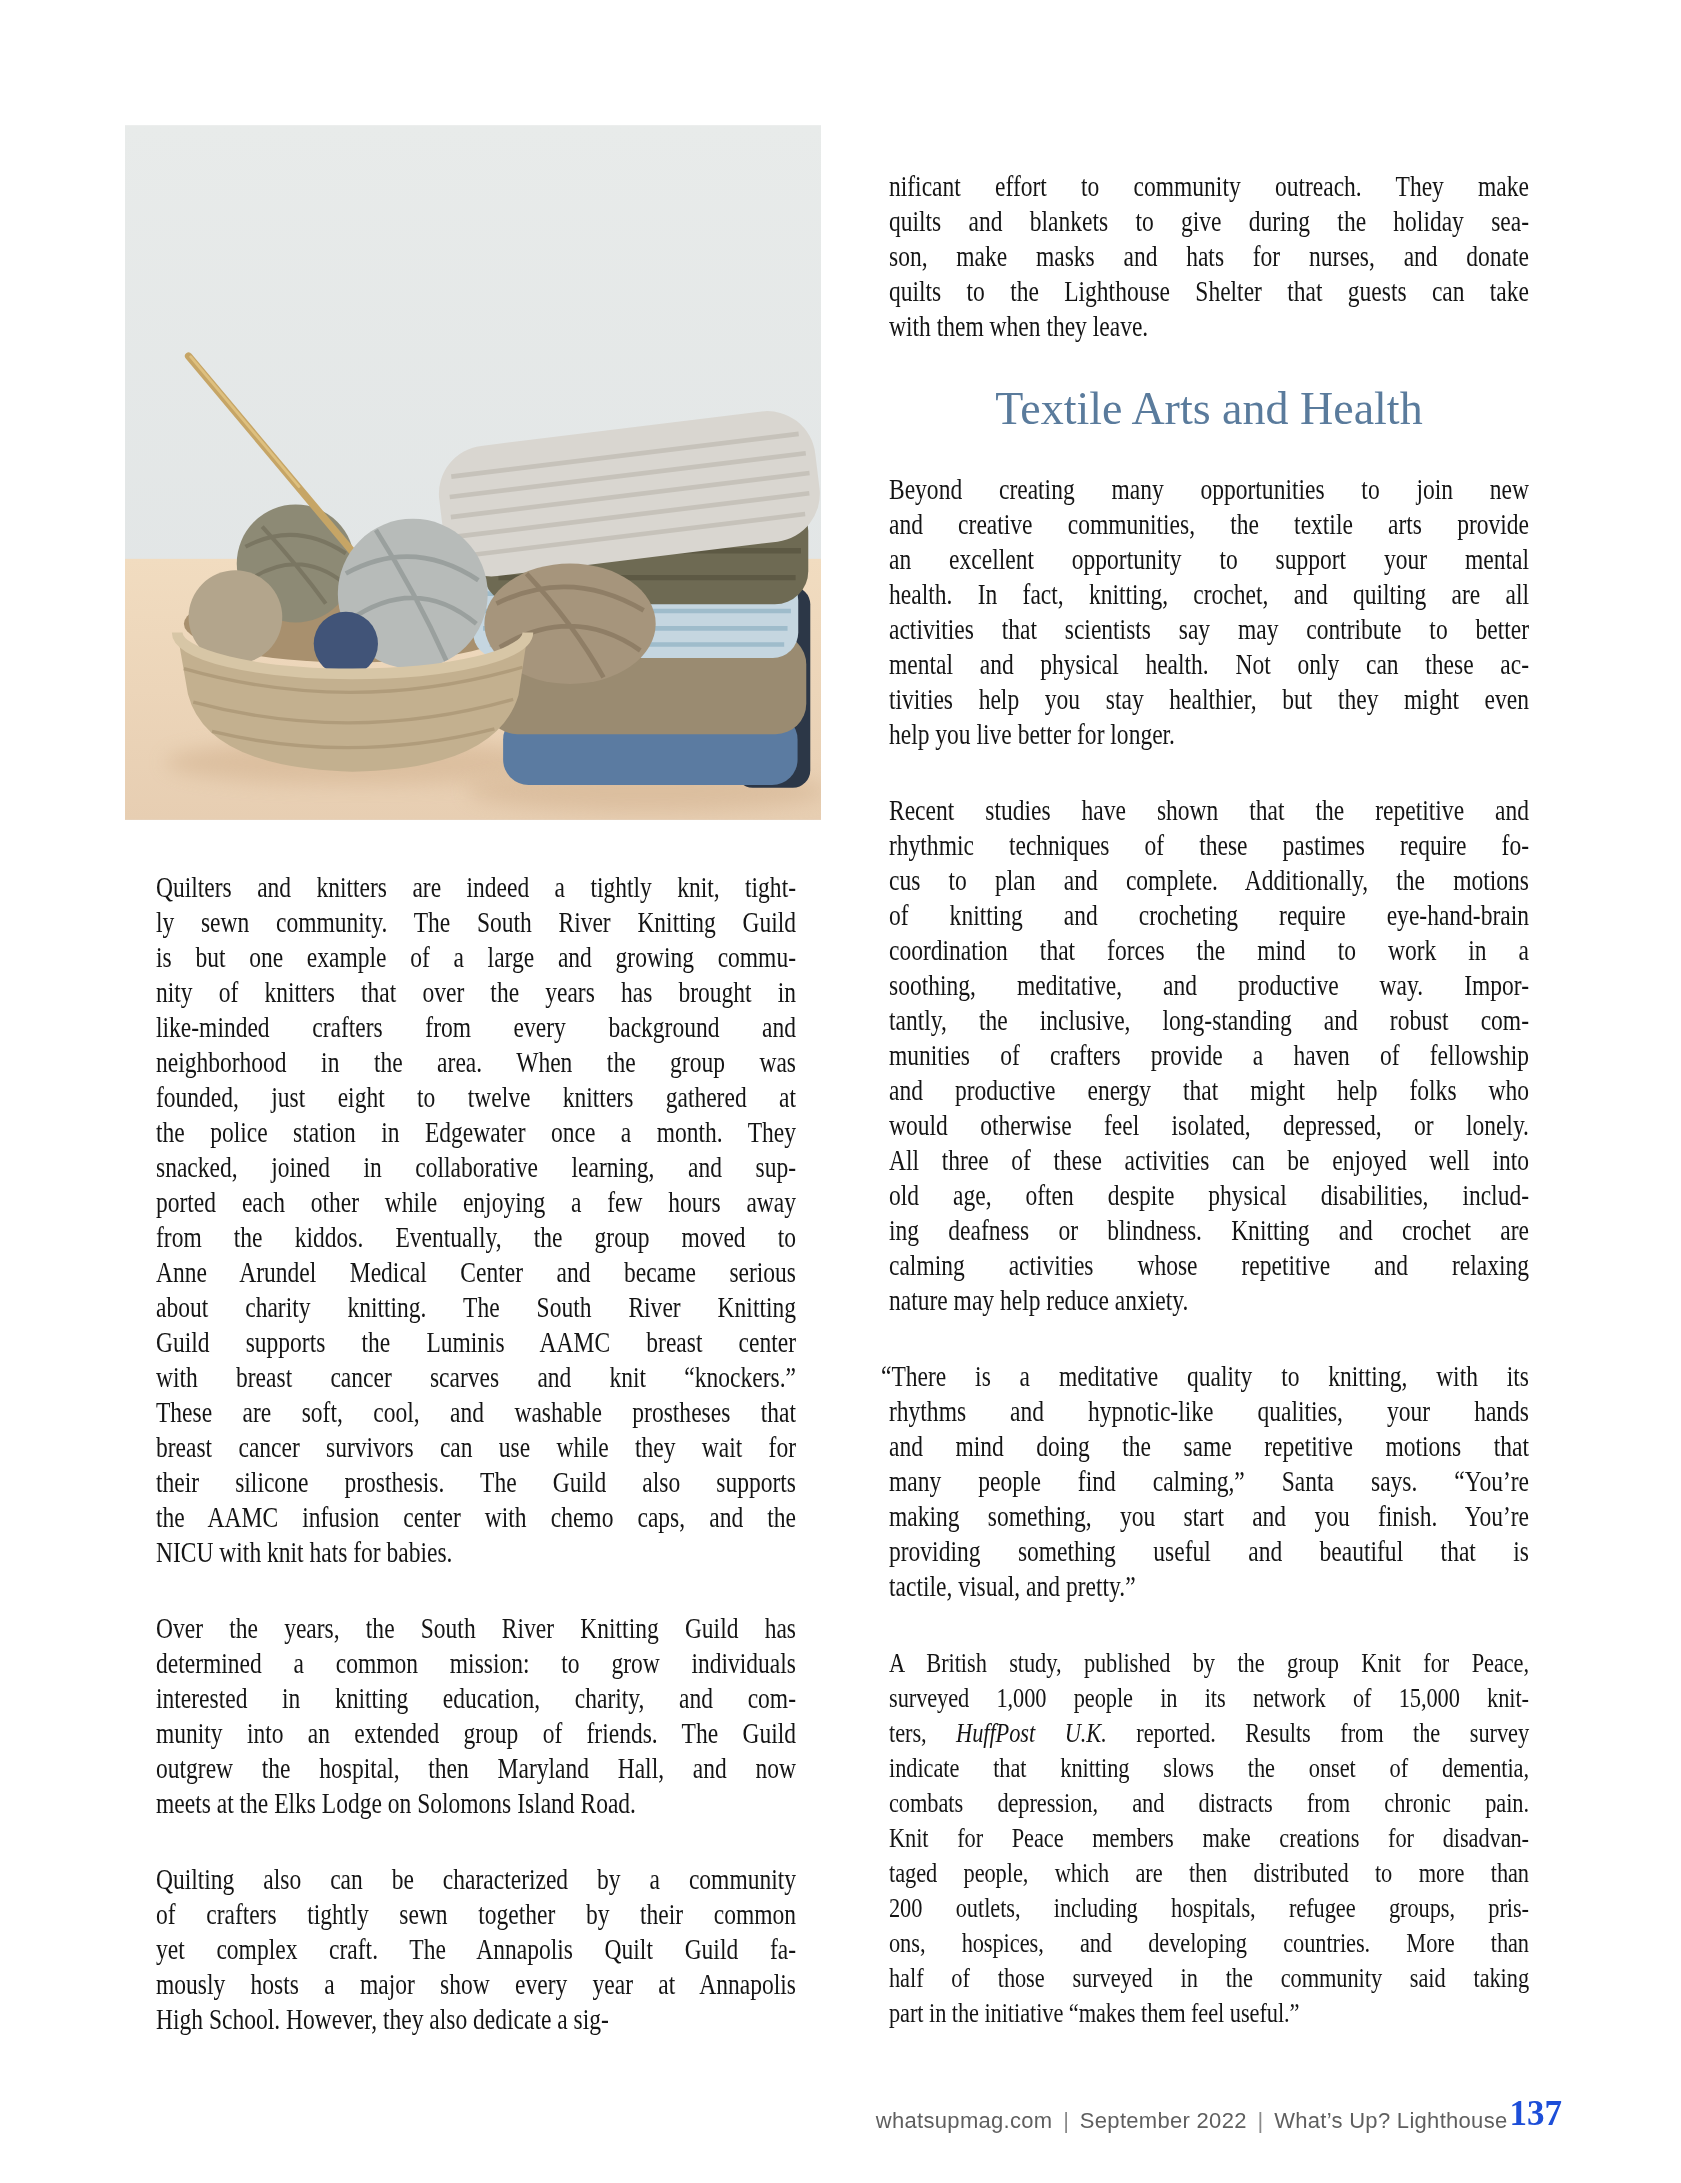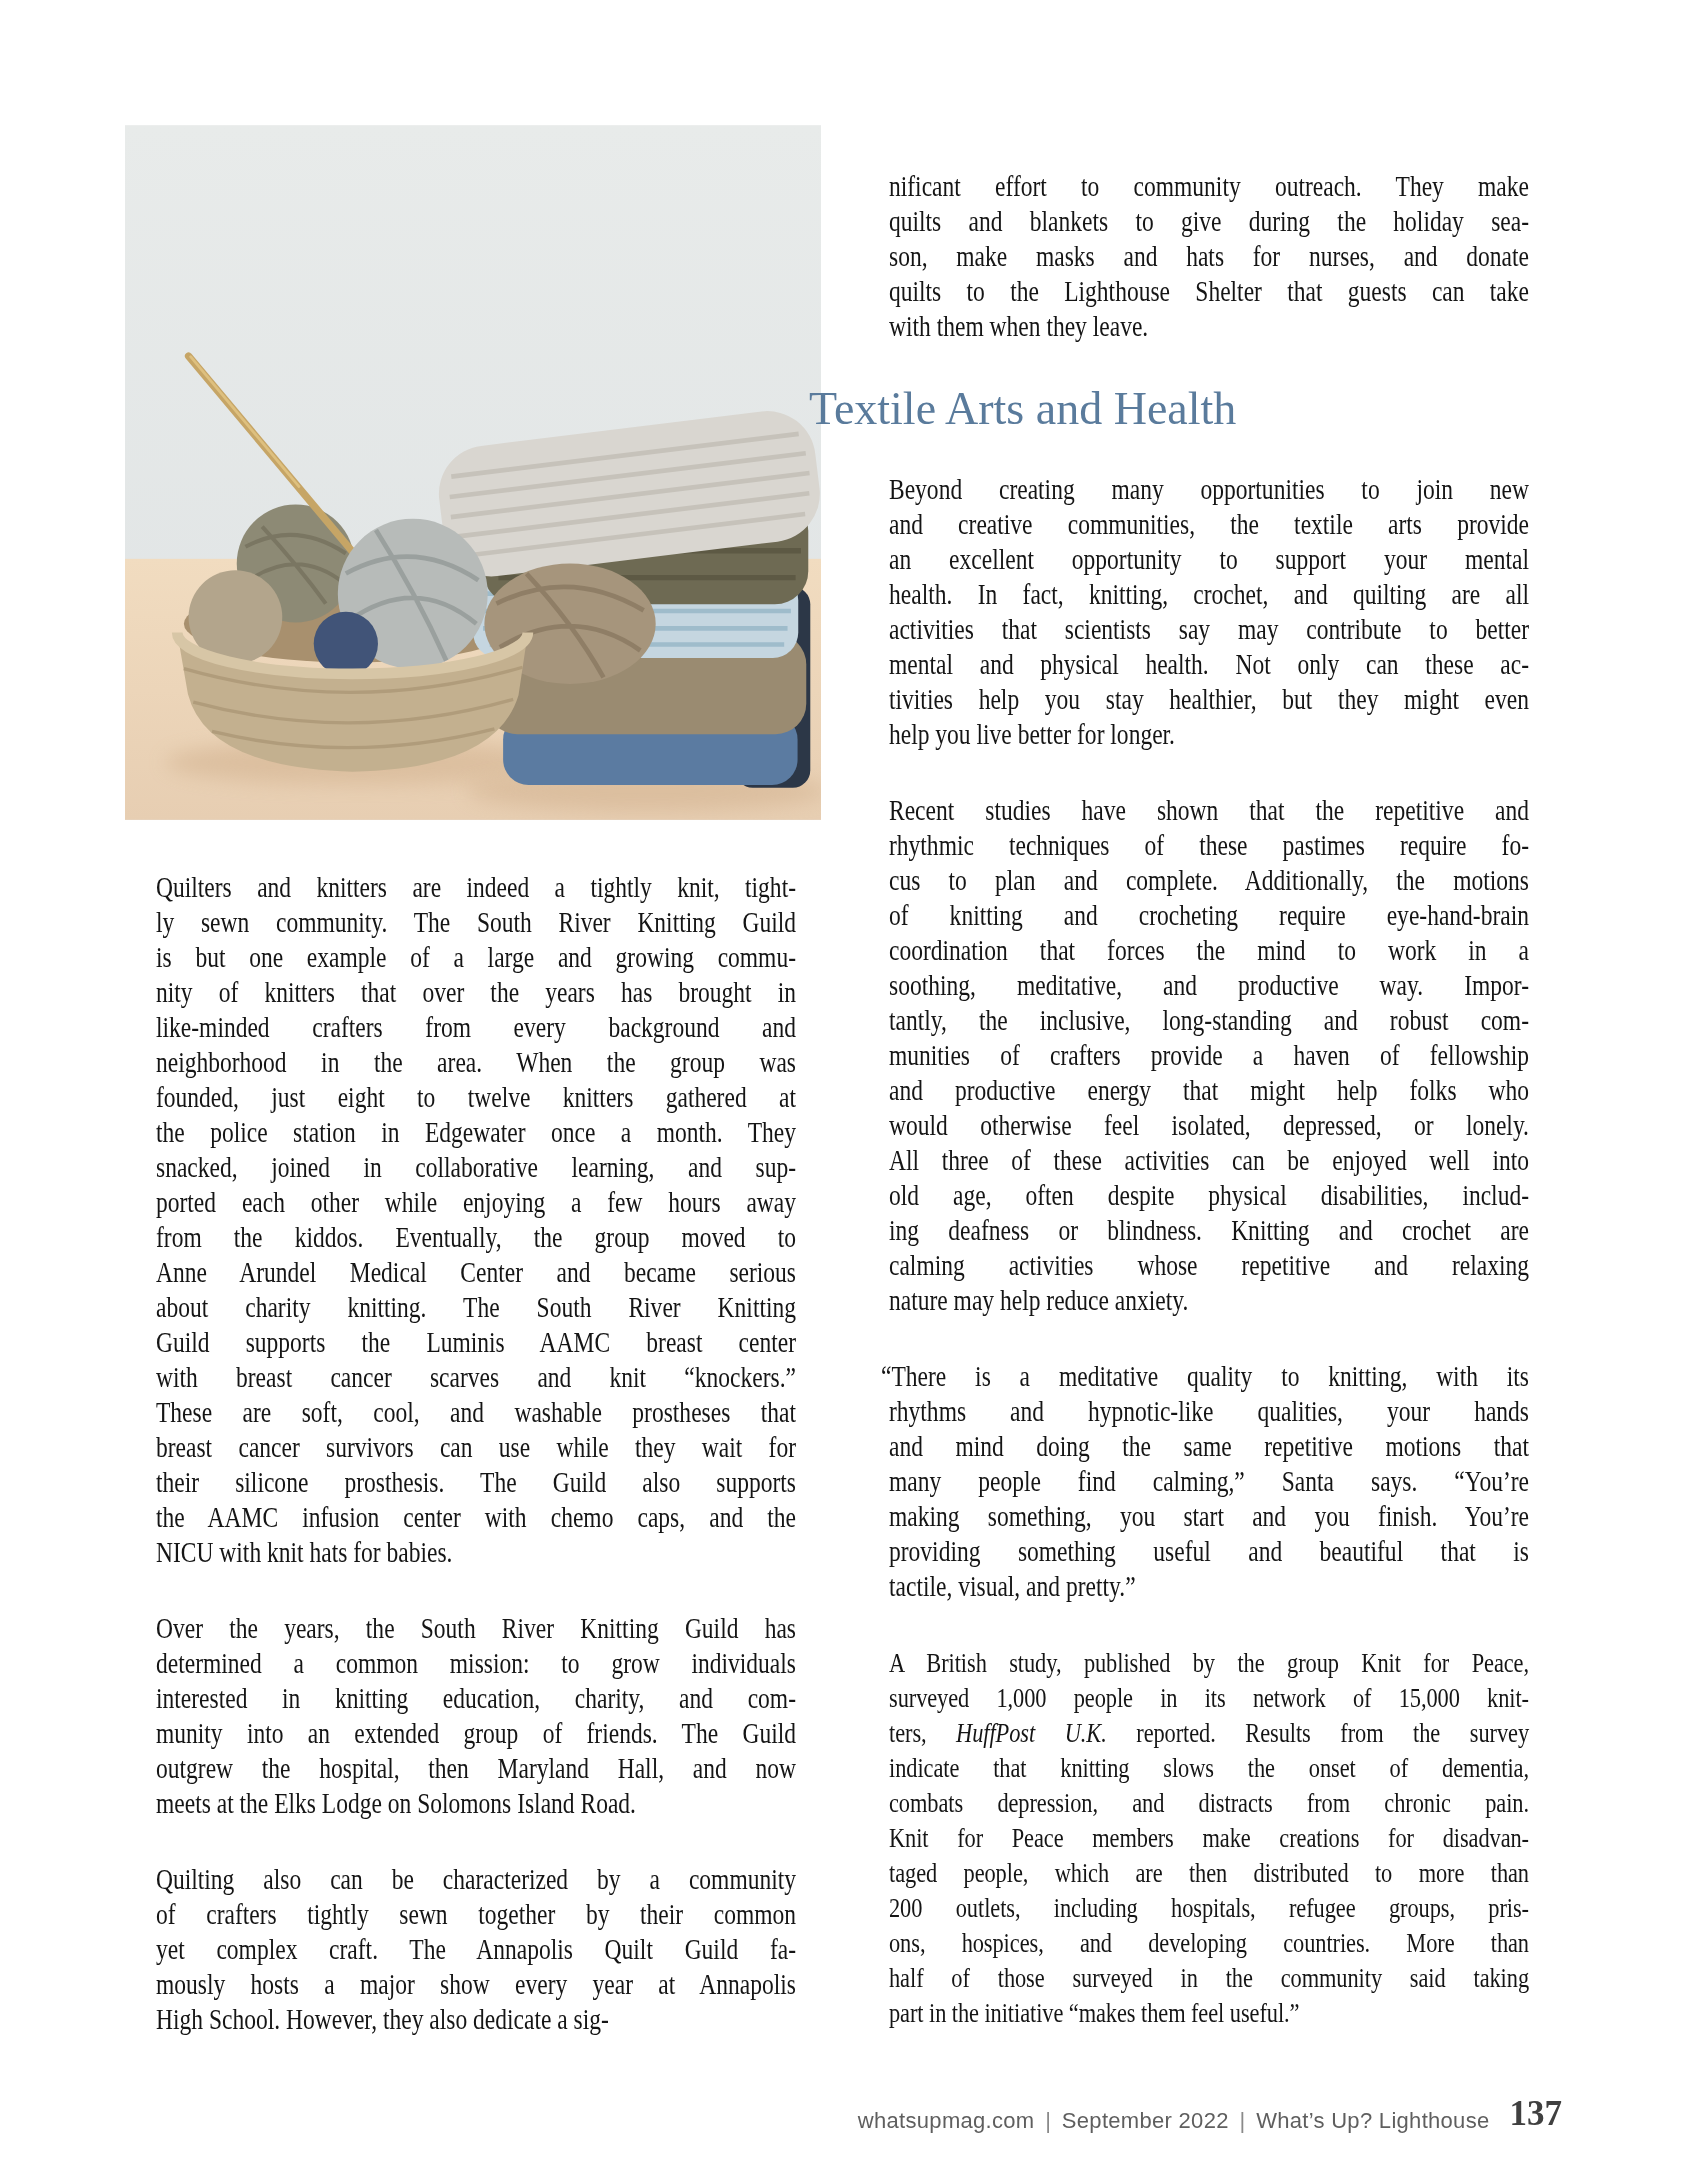--- a/index.html
+++ b/index.html
@@ -29,34 +29,34 @@
   .para { margin:0 0 41px 0; }
   .para > div { text-align:justify; text-align-last:justify; }
   .para > div:last-child { text-align-last:left; }
   .para.quote > div:first-child { text-indent:-10px; }
   .para.tight { font-size:28px; letter-spacing:-0.1px; }
   .para i { font-style:italic; }
 
   h2.section-heading {
     margin:32px 0 39px 0; padding:0;
     font-weight:400; font-size:46px; line-height:48px;
-    text-align:left; transform:scaleX(1.25); transform-origin:50% 50%;
+    text-align:center; transform:scaleX(1.25); transform-origin:50% 50%;
   }
 
   
   .footer {
     position:absolute; right:119px; top:2094px;
     display:flex; align-items:flex-end;
     font-family:"Liberation Sans", sans-serif;
     font-size:22px; color:#5f5f5f; letter-spacing:0.3px;
   }
   .footer .f-sep { padding:0 10.7px; color:#8a8a8a; font-weight:300; }
   .footer .f-page {
     font-family:"Liberation Serif", serif; font-weight:700;
-    font-size:35px; color:#404040; margin-left:20px; letter-spacing:0;
+    font-size:35px; color:#1d4ed8; margin-left:2px; letter-spacing:0;
   }
 </style>
 </head>
 <body>
 
 <div class="page">
 
   <figure class="photo">
     <svg viewBox="0 0 1040 1038" xmlns="http://www.w3.org/2000/svg">
       <defs>

